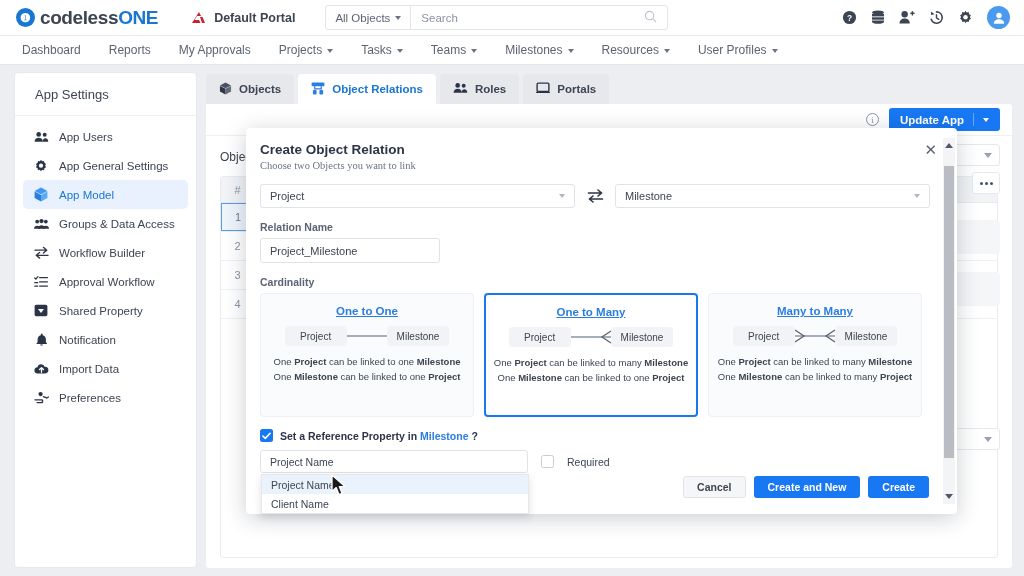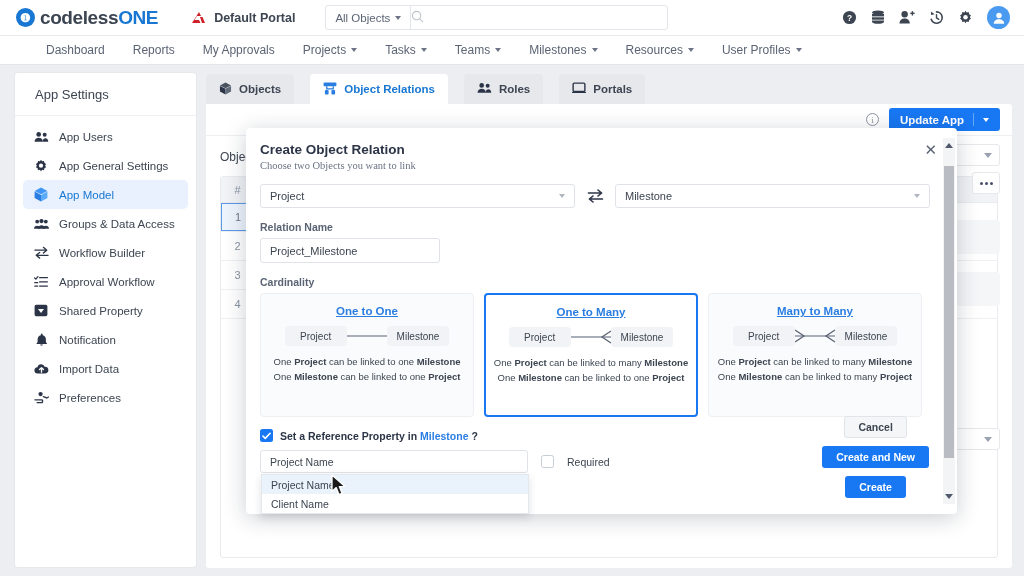--- a/index.html
+++ b/index.html
@@ -85,22 +85,22 @@
     background: #4a9bf0;
     display: flex; align-items: center; justify-content: center;
   }
 
   
   .navbar {
     position: absolute; top: 36px; left: 0;
     width: 1024px; height: 29px;
     background: #ffffff;
     border-bottom: 1px solid #e2e5e9;
-    display: flex; align-items: center;
-    padding-left: 32px; gap: 0px;
+    display: flex; 
+    padding-left: 8px; gap: 0px;
   }
   .navitem {
     display: flex; align-items: center; gap: 5px;
     font-size: 12px; color: #5b6474;
     padding: 0 14px; height: 29px; line-height: 29px;
     white-space: nowrap;
   }
 
   
   .body {
@@ -131,21 +131,21 @@
   .sideitem.active { background: #e8f1fd; color: #1877d2; }
   .sideicon { width: 16px; display: flex; justify-content: center; align-items: center; }
 
   
   .main {
     position: absolute; left: 206px; top: 7px;
     width: 806px; height: 496px;
   }
   .tabrow {
     display: flex; align-items: flex-end;
-    height: 32px; gap: 16px;
+    height: 32px; gap: 4px;
   }
   .tab {
     display: flex; align-items: center; gap: 7px;
     height: 30px; padding: 0 13px;
     background: #e6e8ec;
     border-radius: 4px 4px 0 0;
     font-size: 11.5px; color: #3c4551; font-weight: 700;
   }
   .tab.active { background: #ffffff; color: #1877d2; }
   .panel {
@@ -325,21 +325,21 @@
   }
   .ddopt {
     height: 19px; display: flex; align-items: center;
     padding-left: 9px; font-size: 10.5px; color: #3c4551;
   }
   .ddopt.hl { background: #eaf2fb; }
   .reqlabel { font-size: 10.5px; color: #3c4551; }
 
   .footer {
     position: absolute; right: 28px; bottom: 16px;
-    display: flex; gap: 8px; align-items: center; flex-direction: column;
+    display: flex; gap: 8px; align-items: center;
   }
   .btn {
     height: 22px; border-radius: 3px; font-size: 10.5px; font-weight: 700;
     display: flex; align-items: center; justify-content: center; padding: 0 13px;
     border: 1px solid transparent;
   }
   .btn.ghost { background: #f5f6f8; border-color: #e1e4e9; color: #3c4551; }
   .btn.primary { background: #1877f2; color: #fff; }
 
   .mscroll {
@@ -372,20 +372,21 @@
           </svg>
       </span>
       <span class="portal-label">Default Portal</span>
     </div>
 
     <div class="searchwrap">
       <div class="objsel">
         <span>All Objects</span>
         <span class="caret-dn"></span>
       </div>
+      <input class="search-input" value="" placeholder="Search" style="">
       <span class="search-mag">
         <svg width="13" height="13" viewBox="0 0 14 14">
             <circle cx="6" cy="6" r="4.5" fill="none" stroke="#8b93a3" stroke-width="1.2"></circle>
             <line x1="9.3" y1="9.3" x2="13" y2="13" stroke="#8b93a3" stroke-width="1.2"></line>
           </svg>
       </span>
     </div>
 
     <div class="topicons">
       <span class="ticon">

